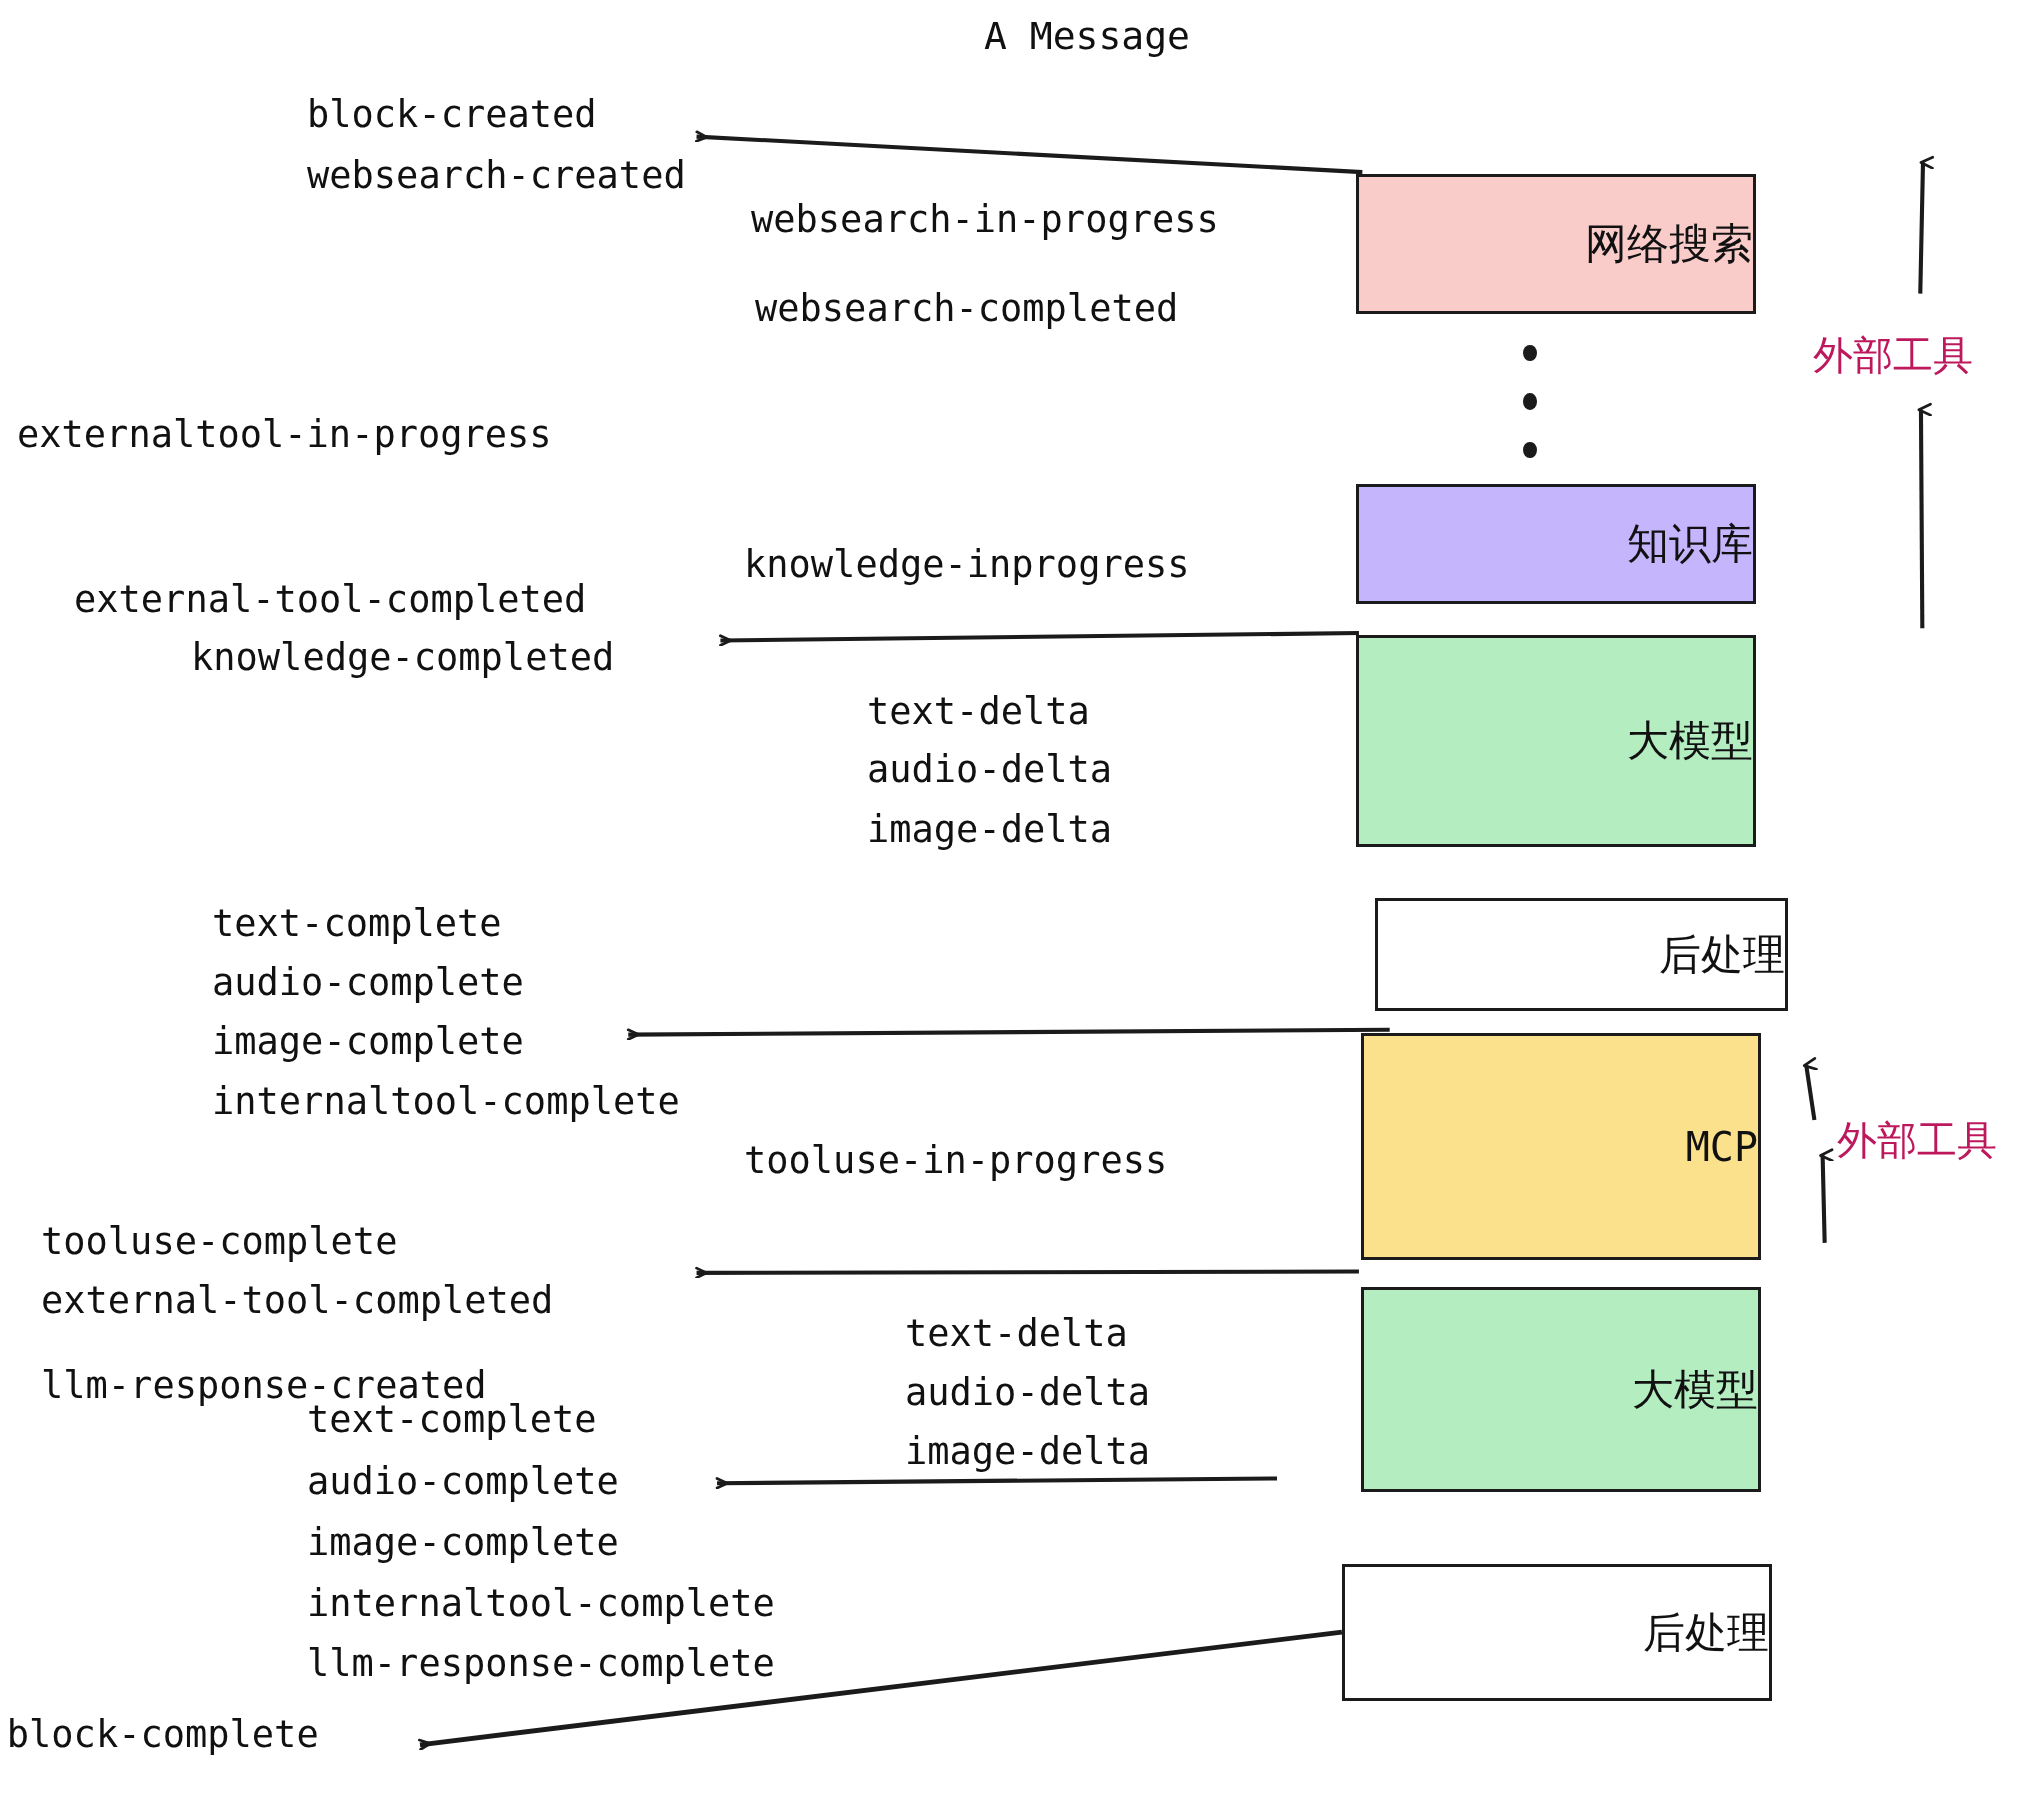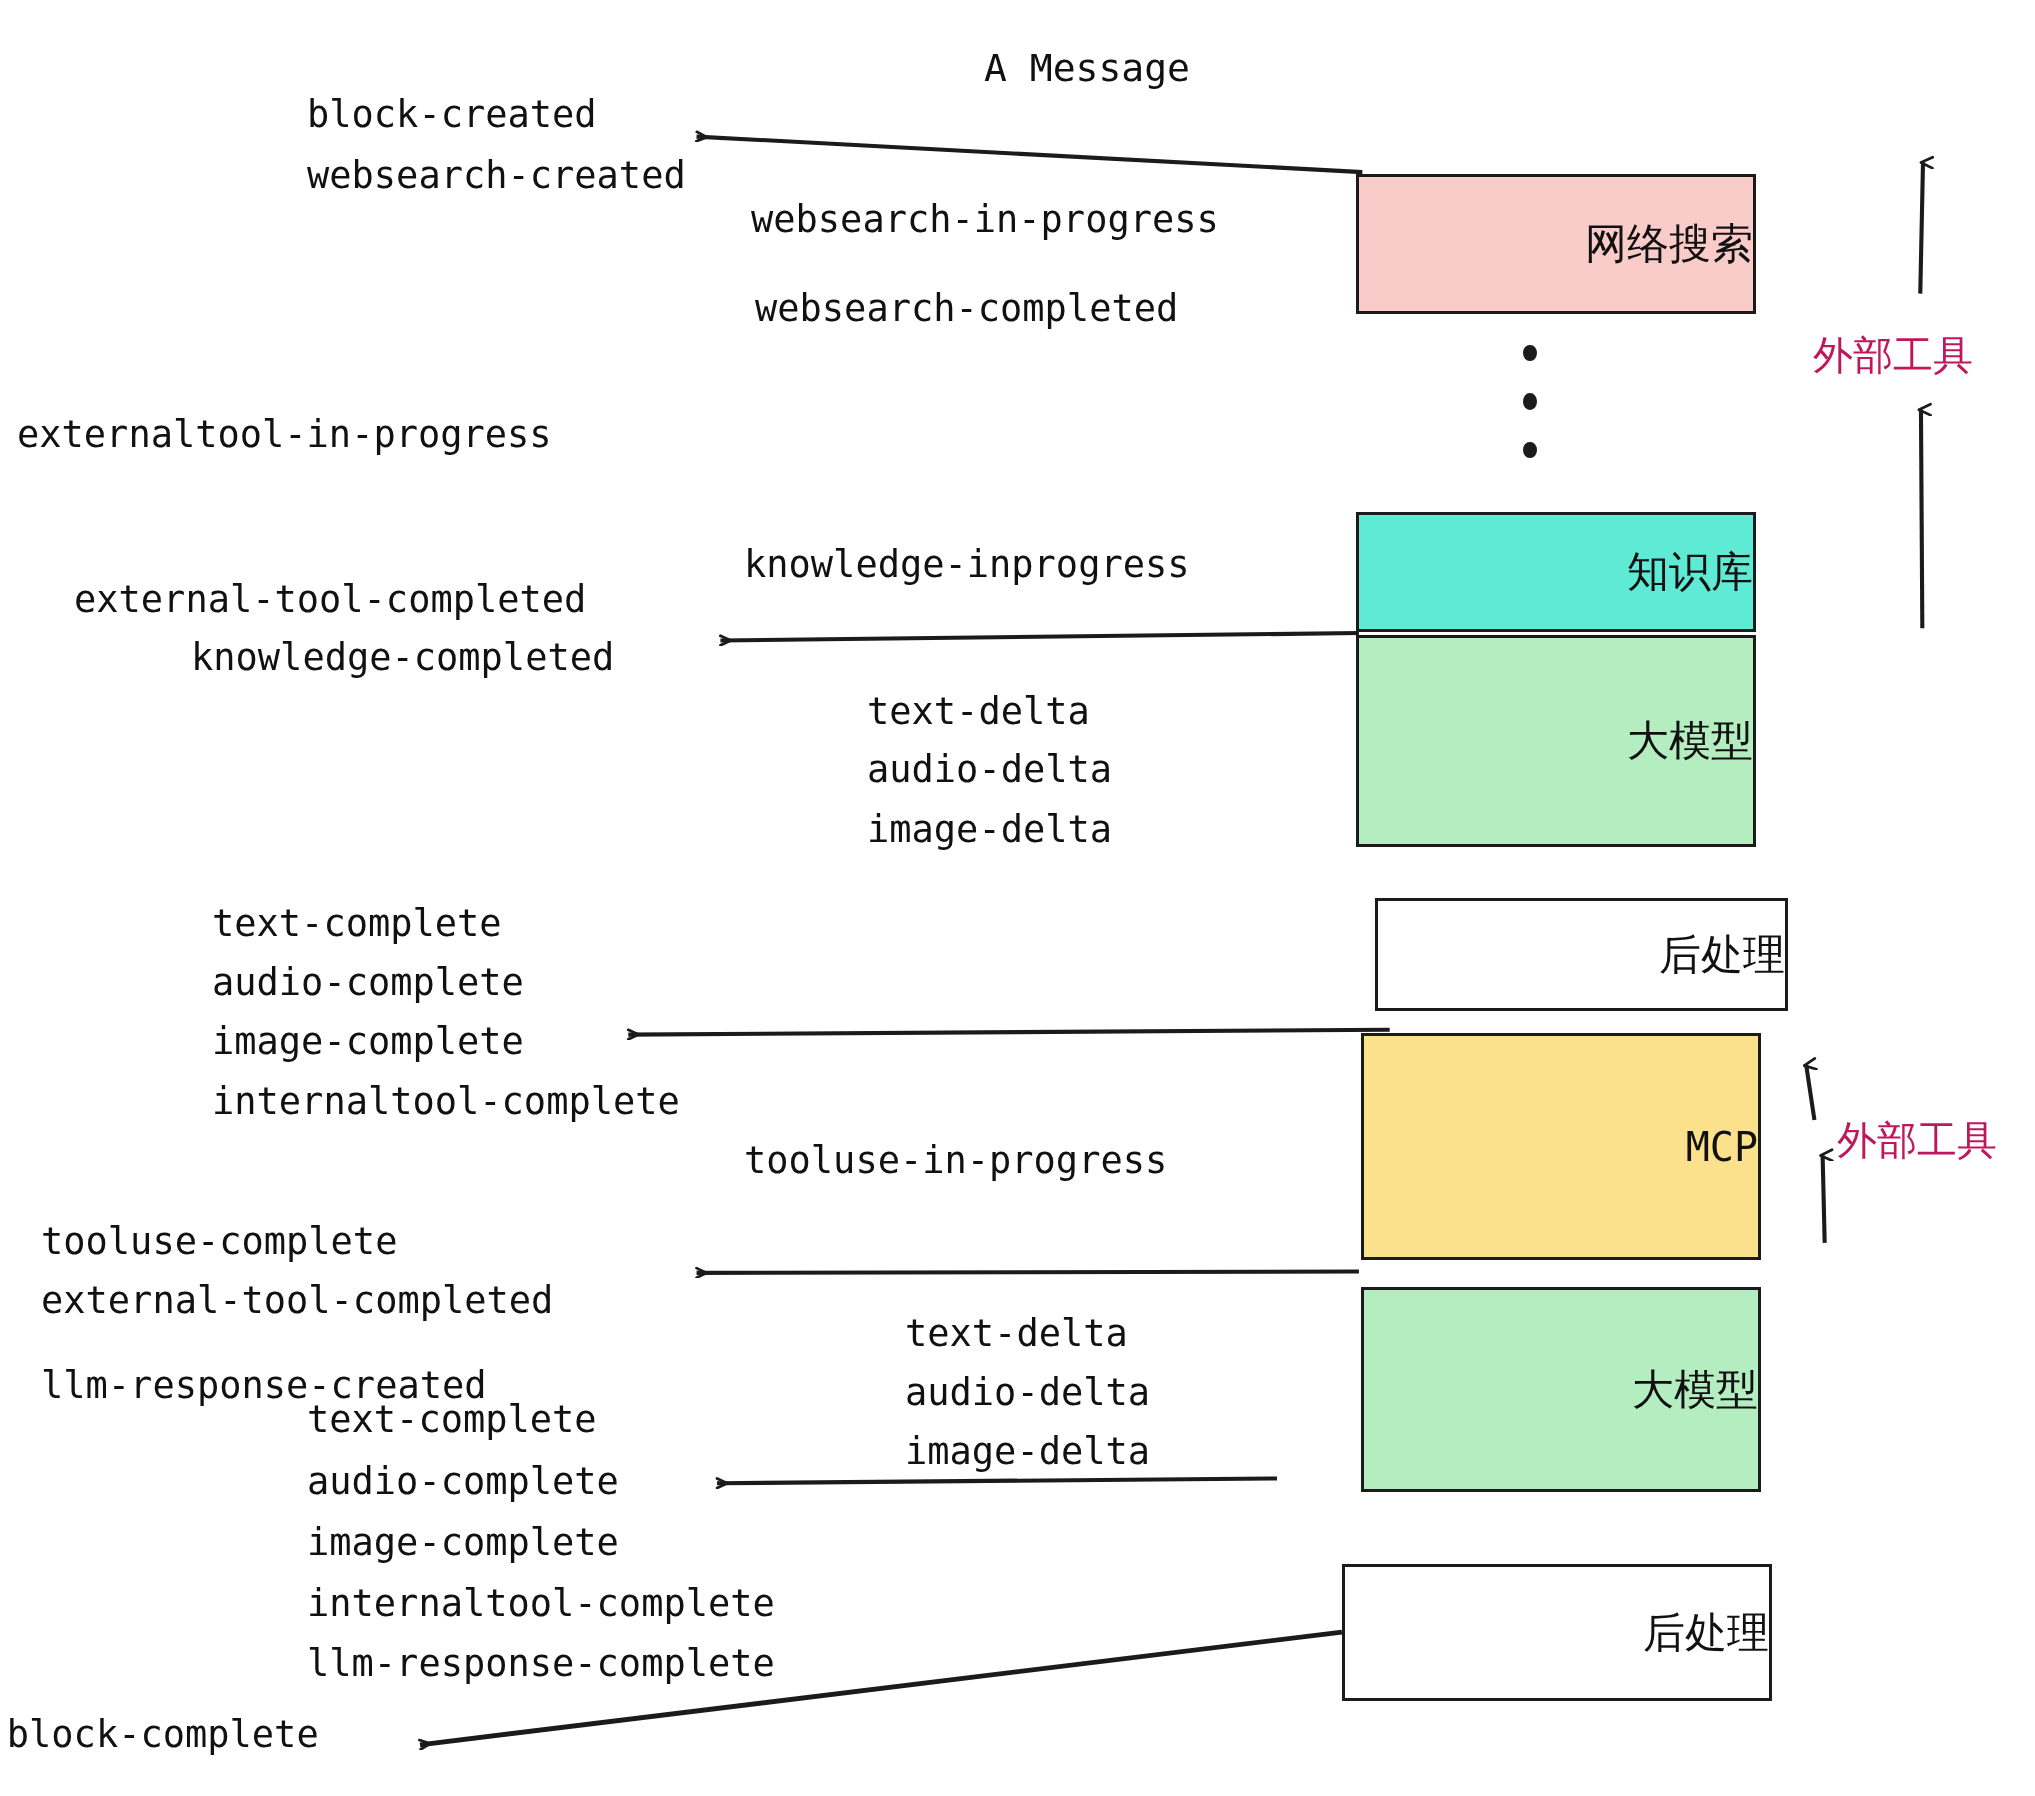--- a/index.html
+++ b/index.html
@@ -80,21 +80,21 @@
     width: 2035px;
     height: 1796px;
     pointer-events: none;
   }
 </style>
 </head>
 <body>
 
 <div id="page">
 
-  <div class="title" style="left:984px; top:13.7px;margin-top:32px;">A Message</div>
+  <div class="title" style="left:984px; top:13.7px;">A Message</div>
 
   <svg id="arrows" viewBox="0 0 2980 2630" xmlns="http://www.w3.org/2000/svg">
     <defs>
       <marker id="ahL" markerWidth="22" markerHeight="22" refX="18" refY="8" orient="auto" markerUnits="userSpaceOnUse">
         <path d="M18,1 L3,8 L18,15" fill="none" stroke="#1b1b1b" stroke-width="4" stroke-linecap="round" stroke-linejoin="round"></path>
       </marker>
       <marker id="ahU" markerWidth="26" markerHeight="26" refX="9" refY="6" orient="auto" markerUnits="userSpaceOnUse">
         <path d="M1,20 L9,3 L17,20" fill="none" stroke="#1b1b1b" stroke-width="4" stroke-linecap="round" stroke-linejoin="round"></path>
       </marker>
     </defs>
@@ -123,21 +123,21 @@
   <div class="box" style="left:1356px; top:174px; width:400px; height:140px; background:#f9ccca;">
     <span class="boxlabel">网络搜索</span>
   </div>
 
   <div class="dots" style="left:1522px; top:345px; width:16.4px; height:113px;">
     <span></span>
     <span></span>
     <span></span>
   </div>
 
-  <div class="box" style="left:1356px; top:512px; width:400px; height:120px; background:#5eead4;">
+  <div class="box" style="left:1356px; top:484px; width:400px; height:120px; background:#c4b5fd;">
     <span class="boxlabel">知识库</span>
   </div>
 
   <div class="box" style="left:1356px; top:635px; width:400px; height:212px; background:#b3edc0;">
     <span class="boxlabel">大模型</span>
   </div>
 
   <div class="box" style="left:1375px; top:898px; width:413px; height:113px; background:#ffffff;">
     <span class="boxlabel">后处理</span>
   </div>

